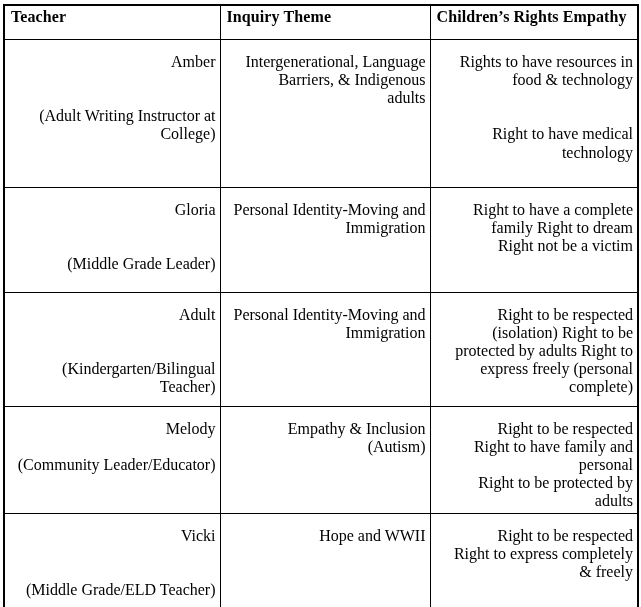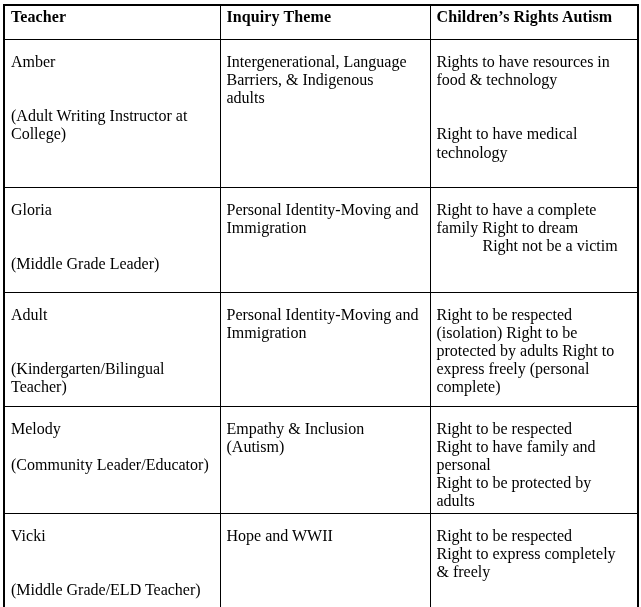--- a/index.html
+++ b/index.html
@@ -41,39 +41,40 @@
   tr.hdr   { height: 34px; }
   tr.r-amber  { height: 148px; }
   tr.r-gloria { height: 105px; }
   tr.r-diana  { height: 114px; }
   tr.r-melody { height: 99px; }
   tr.r-vicki  { height: 100px; }
   .ln {
     line-height: 18.2px;
     min-height: 18.2px;
     white-space: nowrap;
+    text-align: right;
   }
   .ln.blank { }
   .ln.indent { padding-left: 46px; }
 </style>
 </head>
 <body>
 
 <div class="page">
   <table class="doc-table">
     <colgroup>
       <col class="c1">
       <col class="c2">
       <col class="c3">
     </colgroup>
     <thead>
       <tr class="hdr">
         <th>Teacher</th>
         <th>Inquiry Theme</th>
-        <th>Children’s Rights Autism</th>
+        <th>Children’s Rights Empathy</th>
       </tr>
     </thead>
     <tbody>
       <tr class="r-amber">
         <td>
             <div>
               <div class="ln">Amber</div>
               <div class="ln blank">&nbsp;</div>
               <div class="ln blank">&nbsp;</div>
               <div class="ln">(Adult Writing Instructor at</div>

